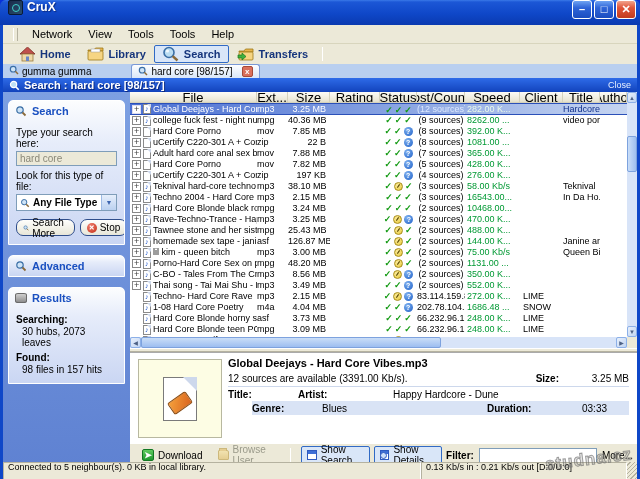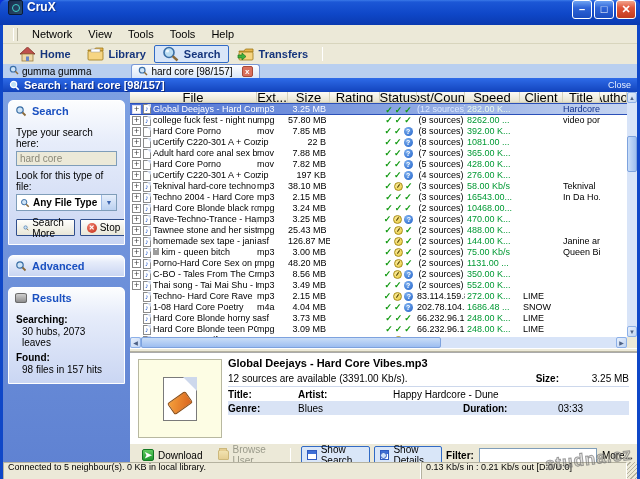--- a/index.html
+++ b/index.html
@@ -42,21 +42,21 @@
   
   #sidebar{left:3px;top:92px;width:127px;height:374px;background:linear-gradient(180deg,#7DA0E2 0%,#6A8DD8 60%,#5F82D2 100%);padding:8px 5px 0 5px;}
   .panel{background:linear-gradient(180deg,#FCFDFE 0%,#E6ECFA 30%,#CAD6F3 100%);border:1px solid #fff;border-radius:5px 5px 0 0;margin-bottom:10px;overflow:hidden;}
   .panel-h{display:flex;align-items:center;gap:5px;padding:4px 6px;font-size:11px;font-weight:bold;color:#1A50C0;}
   .panel-b{padding:2px 7px 8px 7px;}
   .lbl{font-size:10px;color:#000;margin:4px 0 2px 0;}
   #search-input{width:100%;height:15px;border:1px solid #7F9DB9;background:#ECE9D8;color:#8a8878;font-size:10px;padding:0 3px;font-family:"Liberation Sans",sans-serif;}
   #filetype{height:17px;border:1px solid #7F9DB9;background:#fff;display:flex;align-items:center;gap:3px;padding-left:3px;font-size:10px;font-weight:bold;}
   #filetype .combo-arrow{margin-left:auto;width:15px;height:15px;background:linear-gradient(180deg,#E6EEFB,#BBD1F0);border-left:1px solid #9EBAE4;display:flex;align-items:center;justify-content:center;color:#3E66B0;font-size:7px;}
   .btnrow{display:flex;gap:5px;margin-top:8px;}
-  .xpbtn{display:flex;align-items:center;gap:3px;height:17px;padding:0 6px;background:linear-gradient(180deg,#FEFEFC,#E8E6D8);border:1px solid #2F4E8C;border-radius:1px;font-size:10px;color:#000;}
+  .xpbtn{display:flex;align-items:center;gap:3px;height:17px;padding:0 6px;background:linear-gradient(180deg,#FEFEFC,#E8E6D8);border:1px solid #2F4E8C;border-radius:7px;font-size:10px;color:#000;}
   .stop-ic{width:10px;height:10px;border-radius:50%;background:radial-gradient(circle at 35% 30%,#F08070,#C22A12);color:#fff;font-size:7px;line-height:10px;text-align:center;font-weight:bold;}
   .res-lbl{font-weight:bold;font-size:10px;margin-top:4px;}
   .res-val{font-size:10px;padding-left:6px;margin-top:1px;}
   .db-icon{width:12px;height:10px;background:linear-gradient(180deg,#cfcfcf,#8f8f8f);border:1px solid #6a6a6a;border-radius:3px/2px;}
 
   
   #tablewrap{left:130px;top:92px;width:507px;height:256px;background:#fff;}
   #thead{position:absolute;left:0;top:0;width:497px;height:11px;display:flex;background:linear-gradient(180deg,#FCFBF6,#EBE8D8 80%,#E2DFC9);border-bottom:1px solid #d5d2bd;}
   .th{flex:none;font-size:13px;color:#000;text-align:center;border-right:1px solid #d5d2bd;line-height:11px;overflow:hidden;white-space:nowrap;display:flex;align-items:center;justify-content:center;gap:3px;}
   .sort-arrow{width:0;height:0;border-left:3px solid transparent;border-right:3px solid transparent;border-top:4px solid #9a988a;}
@@ -103,21 +103,21 @@
   #d-iconbox{position:absolute;left:8px;top:6px;width:84px;height:79px;background:#FDFDE4;border:1px solid #B8B8A0;display:flex;align-items:center;justify-content:center;}
   .page-icon{width:34px;height:44px;background:#fff;border:1px solid #7a7a7a;position:relative;}
   .page-icon::before{content:"";position:absolute;right:-1px;top:-1px;border:7px solid #cdd8ec;border-left-color:transparent;border-bottom-color:transparent;}
   .page-icon::after{content:"";position:absolute;left:5px;top:18px;width:20px;height:12px;background:linear-gradient(135deg,#F5A13C,#D9641E);border:1px solid #8a4a10;border-radius:2px;transform:rotate(-35deg);}
   #d-text{position:absolute;left:98px;top:4px;right:8px;}
   #d-name{font-size:11px;font-weight:bold;color:#000;}
   #d-srcline{display:flex;align-items:center;margin-top:4px;font-size:10px;border-bottom:1px solid #cdd8ec;padding-bottom:2px;}
   #d-srcline .sz-lbl{margin-left:auto;font-weight:bold;}
   #d-srcline .sz-val{width:70px;text-align:right;}
   .d-row{display:flex;height:14px;align-items:center;font-size:10px;}
-  .d-row.stripe{background:#D9E3F5;}
+  .d-row.stripe{background:#D9E3F5;margin-left:24px;}
   .d-lab{width:70px;font-weight:bold;}
   .d-val{width:165px;}
   .d-lab2{width:95px;font-weight:bold;}
   .d-val2{flex:1;}
 
   
   #btoolbar{left:130px;top:443px;width:507px;height:23px;background:#ECE9D8;border-top:1px solid #fff;display:flex;align-items:center;padding-left:6px;gap:4px;}
   .bbtn{display:flex;align-items:center;gap:4px;height:18px;padding:0 5px;font-size:10px;color:#000;border:1px solid transparent;border-radius:2px;}
   .bbtn.disabled{color:#9a9a8a;}
   .bbtn.toggled{background:#D9E6F8;border-color:#316AC5;}
@@ -346,21 +346,21 @@
         <div class="td title" style="width:37px">Hardcore...</div>
         <div class="td" style="width:27px"></div>
       </div>
       <div class="tr">
         <div class="td filecell" style="width:127px">
           <span class="expander"></span>
           <span class="ficon media"></span>
           <span class="fname">college fuck fest - night nurses -...</span>
         </div>
         <div class="td" style="width:31px">mpg</div>
-        <div class="td r" style="width:42px">57.80 MB</div>
+        <div class="td r" style="width:42px">40.36 MB</div>
         <div class="td" style="width:50px"></div>
         <div class="td c" style="width:37px"><span class="st st-check">✓</span><span class="st st-check">✓</span><span class="st st-check">✓</span></div>
         <div class="td c host" style="width:48px">(9 sources)</div>
         <div class="td speed" style="width:55px">8262.00 ...</div>
         <div class="td" style="width:43px;padding-left:3px"></div>
         <div class="td title" style="width:37px">video porn</div>
         <div class="td" style="width:27px"></div>
       </div>
       <div class="tr">
         <div class="td filecell" style="width:127px">

